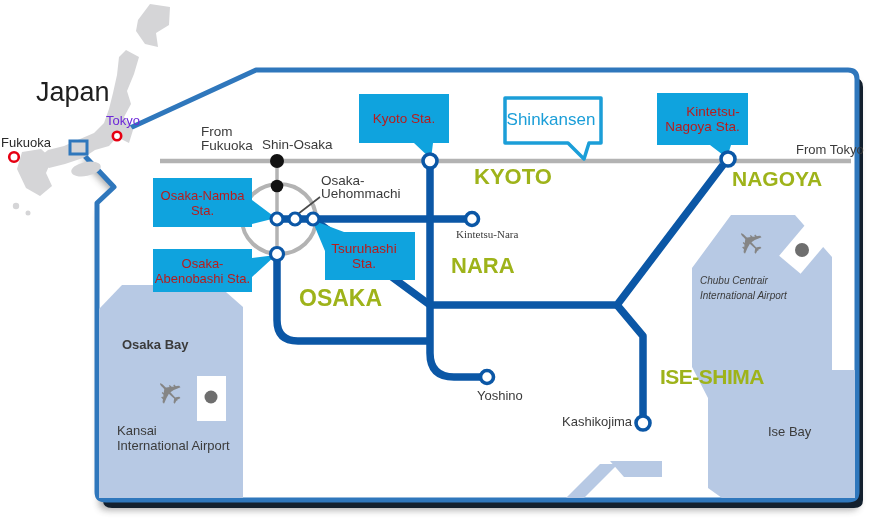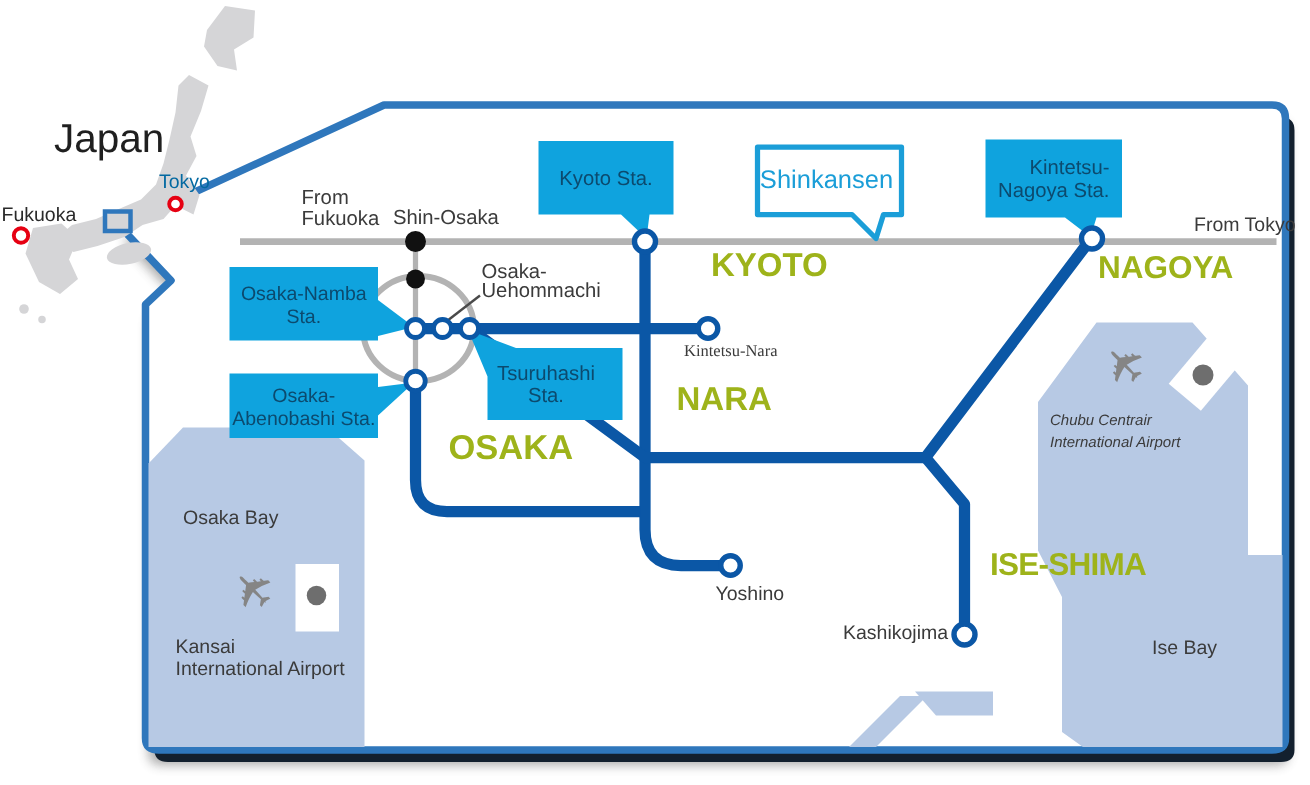--- a/index.html
+++ b/index.html
@@ -3,21 +3,21 @@
 <meta charset="utf-8">
 <style>
   html,body{margin:0;padding:0;background:#fff;}
   .stage{position:relative;width:873px;height:523px;overflow:hidden;
          font-family:"Liberation Sans",sans-serif;background:#fff;}
   .stage svg{position:absolute;left:0;top:0;z-index:0;}
   .lbl{position:absolute;z-index:3;color:var(--text-dark);line-height:1.06;}
   .pre{white-space:pre-line;}
   .region{color:var(--region-olive);font-weight:bold;letter-spacing:0px;}
   .bubtxt{position:absolute;z-index:4;display:flex;flex-direction:column;justify-content:center;
-          align-items:center;text-align:center;color:#0c4a6e;line-height:15px;}
+          align-items:center;text-align:center;color:#b91c1c;line-height:15px;}
   .shbubtxt{color:var(--shinkansen-cyan);}
   .plane{position:absolute;z-index:2;color:#858585;transform:rotate(-135deg);font-size:34px;}
   
   .panel{fill:#fff;stroke:var(--border-blue);stroke-width:5;stroke-linejoin:round;}
   .shadow-hard{fill:#13202e;}
   .shadow-soft{fill:#444;opacity:.45;}
   .water{fill:var(--water-blue);}
   .land{fill:var(--map-gray);}
   .grayrail{stroke:var(--line-gray);fill:none;}
   .rail{stroke:var(--rail-blue);stroke-width:7.5;fill:none;stroke-linejoin:round;stroke-linecap:butt;}
@@ -94,41 +94,41 @@
     <circle class="sta" stroke-width="3.2" cx="313" cy="219" r="6"></circle>
     <circle class="sta" stroke-width="3.2" cx="277" cy="254" r="6.5"></circle>
     <circle class="sta" stroke-width="3.6" cx="430" cy="161" r="7"></circle>
     <circle class="sta" stroke-width="3.6" cx="728" cy="159" r="7"></circle>
     <circle class="sta" stroke-width="3.6" cx="472" cy="219" r="6.5"></circle>
     <circle class="sta" stroke-width="3.6" cx="487" cy="377" r="6.5"></circle>
     <circle class="sta" stroke-width="3.6" cx="643" cy="423" r="7"></circle>
   </svg>
 
   <div class="lbl" style="left:36px;top:78px;font-size:27px;color:#1f1f1f;">Japan</div>
-  <div class="lbl" style="left:106px;top:114px;font-size:13px;color:#0369a1;">Tokyo</div>
+  <div class="lbl" style="left:106px;top:114px;font-size:13px;color:#6d28d9;">Tokyo</div>
   <div class="lbl" style="left:1px;top:136px;font-size:13px;color:#2a2a2a;">Fukuoka</div>
 
   <div class="lbl pre" style="left:201px;top:125px;font-size:13.5px;line-height:14px;">From
 Fukuoka</div>
   <div class="lbl" style="left:262px;top:138px;font-size:13.5px;">Shin-Osaka</div>
   <div class="lbl" style="left:796px;top:143px;font-size:13px;">From Tokyo</div>
 
   <div class="lbl region" style="left:446px;top:165px;font-size:22px;margin-left:28px;">KYOTO</div>
   <div class="lbl region" style="left:451px;top:254px;font-size:22px;">NARA</div>
   <div class="lbl region" style="left:299px;top:286px;font-size:23px;">OSAKA</div>
   <div class="lbl region" style="left:732px;top:168px;font-size:21px;">NAGOYA</div>
   <div class="lbl region" style="left:660px;top:366px;font-size:21px;letter-spacing:-0.5px;">ISE-SHIMA</div>
 
   <div class="lbl pre" style="left:321px;top:174px;font-size:13.5px;line-height:13px;">Osaka-
 Uehommachi</div>
   <div class="lbl" style="left:456px;top:229px;font-size:11px;font-family:Liberation Serif, serif;">Kintetsu-Nara</div>
   <div class="lbl" style="left:477px;top:389px;font-size:13px;">Yoshino</div>
   <div class="lbl" style="left:562px;top:415px;font-size:13px;">Kashikojima</div>
 
-  <div class="lbl" style="left:122px;top:338px;font-size:13px;">Osaka Bay</div>
+  <div class="lbl" style="left:122px;top:338px;font-size:13px;font-weight:bold;">Osaka Bay</div>
   <div class="lbl pre" style="left:117px;top:424px;font-size:13px;line-height:14.5px;">Kansai
 International Airport</div>
   <div class="lbl pre" style="left:700px;top:274px;width:140px;font-size:10px;line-height:14.5px;font-style:italic;">Chubu Centrair
 International Airport</div>
   <div class="lbl" style="left:768px;top:425px;font-size:13px;">Ise Bay</div>
 
   <div class="plane" style="left:155px;top:372px;">✈</div>
   <div class="plane" style="left:736px;top:222px;">✈</div>
 
   <div class="bubtxt" style="left:359px;top:94px;width:90px;height:49px;font-size:13.5px;">Kyoto Sta.</div>

